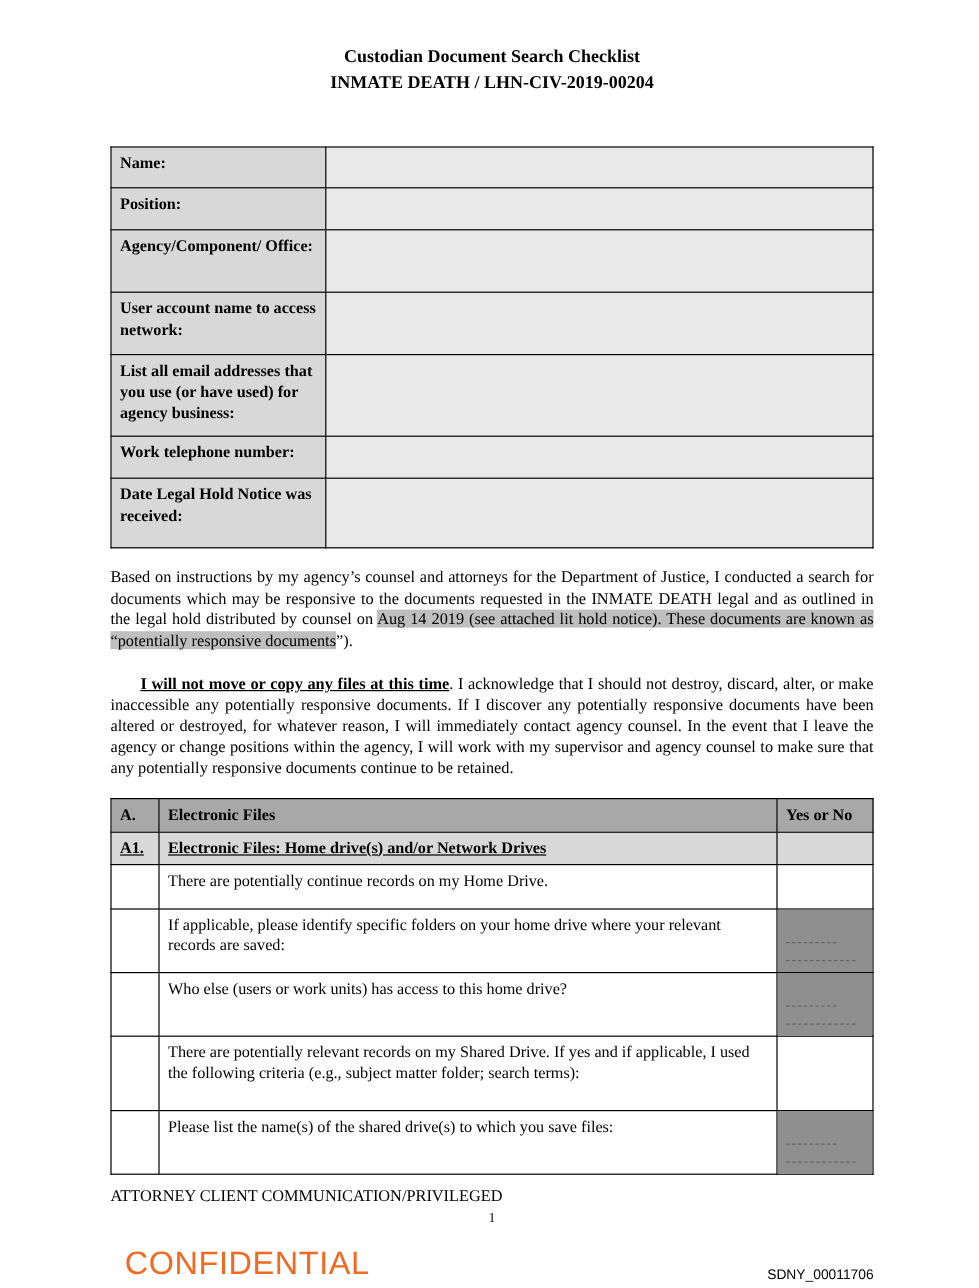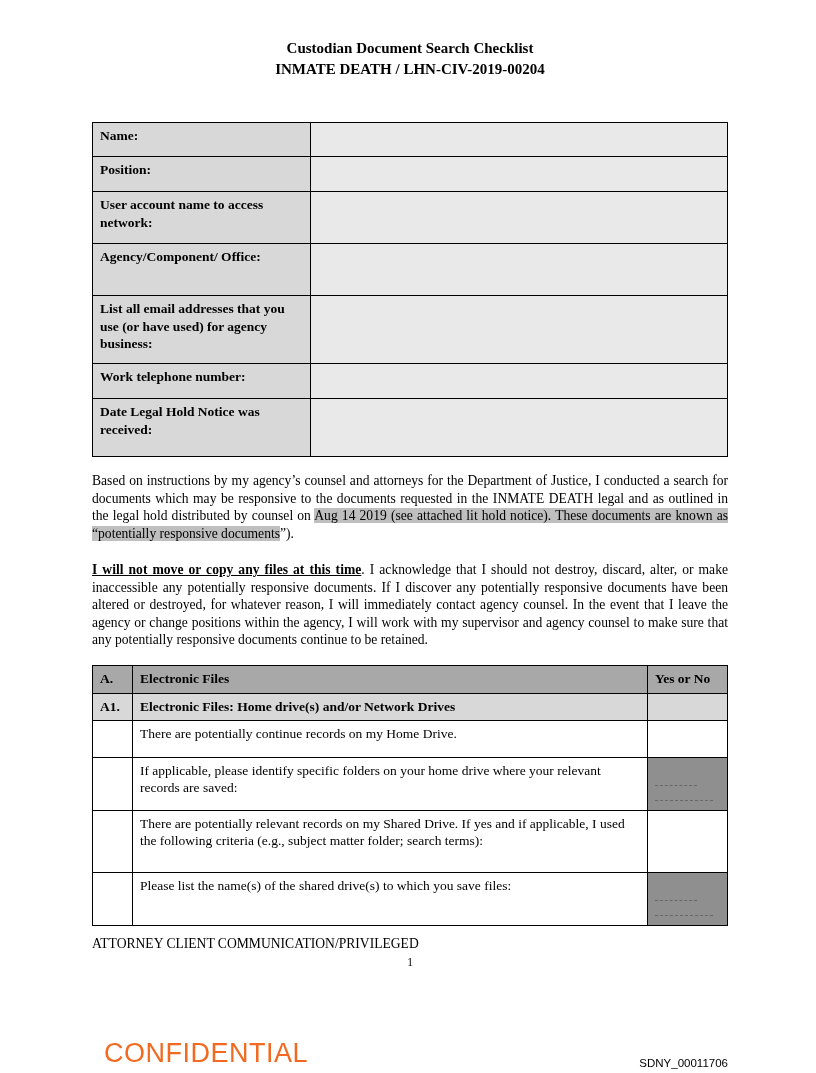--- a/index.html
+++ b/index.html
@@ -13,45 +13,45 @@
     overflow:hidden;
   }
   .content { position:absolute; left:92px; top:38px; width:636px; }
 
   .doc-title { text-align:center; font-weight:bold; font-size:15px; line-height:1.4; }
 
   table { border-collapse:collapse; width:100%; }
   td { border:1px solid #000; vertical-align:top; padding:4px 7px; font-size:13.5px; }
 
   .info-table { margin-top:42px; }
-  .info-table td.label { width:218px; background:#d8d8d8; font-weight:bold; line-height:1.3; }
+  .info-table td.label { width:179px; background:#d8d8d8; font-weight:bold; line-height:1.3; }
   .info-table td.value { background:#e9e9e9; }
   .r34 { height:34px; } .r35 { height:35px; } .r52 { height:52px; }
   .r68 { height:68px; } .r58 { height:58px; }
 
   .para { margin-top:15px; font-size:13.6px; line-height:17.5px; text-align:justify; }
   .para + .para { margin-top:19px; }
   .highlight { background:#bfbfbf; }
-  .bold-underline { font-weight:bold; text-decoration:underline; }
+  .bold-underline { font-weight:bold; text-decoration:underline;margin-left:25px; }
 
   .checklist { margin-top:16px; }
   .checklist .col-id { width:40px; font-weight:bold; }
   .checklist .col-answer { width:80px; }
   .checklist tr.hdr td { background:#a8a8a8; font-weight:bold; }
   .checklist tr.subhdr td { background:#d8d8d8; font-weight:bold; }
   .checklist td.shaded { background:#8f8f8f; position:relative; }
   .checklist td.shaded::before {
     content:""; position:absolute; left:7px; bottom:24px; width:42px;
     border-top:1px dashed #4a4a4a; opacity:.55;
   }
   .checklist td.shaded::after {
     content:""; position:absolute; left:7px; bottom:9px; width:58px;
     border-top:1px dashed #4a4a4a; opacity:.55;
   }
-  .h28 { height:28px; } .h27 { height:27px; } .h37 { height:37px; }
+  .h28 { height:28px; } .h27 { height:27px;text-decoration:underline; } .h37 { height:37px; }
   .h53 { height:53px; } .h62 { height:62px; }
   .checklist td { line-height:1.3; }
 
   .privilege { margin-top:10px; font-weight:normal; font-size:13.6px; }
   .page-num { margin-top:4px; text-align:center; font-size:11.5px; }
 
   .confidential {
     position:absolute; left:104px; top:1038px;
     font-family:"Liberation Sans", sans-serif;
     font-size:27px; font-weight:400; letter-spacing:0.5px;
@@ -78,25 +78,25 @@
       <tbody>
           <tr class="r34">
         <td class="label">Name:</td>
         <td class="value"></td>
       </tr>
       <tr class="r35">
         <td class="label">Position:</td>
         <td class="value"></td>
       </tr>
       <tr class="r52">
-        <td class="label">User account name to access network:</td>
+        <td class="label">Agency/Component/ Office:</td>
         <td class="value"></td>
       </tr>
       <tr class="r52">
-        <td class="label">Agency/Component/ Office:</td>
+        <td class="label">User account name to access network:</td>
         <td class="value"></td>
       </tr>
       <tr class="r68">
         <td class="label">List all email addresses that you use (or have used) for agency business:</td>
         <td class="value"></td>
       </tr>
       <tr class="r35">
         <td class="label">Work telephone number:</td>
         <td class="value"></td>
       </tr>
@@ -126,20 +126,25 @@
       <tr class="h37">
         <td class="col-id"></td>
         <td>There are potentially continue records on my Home Drive.</td>
         <td class="col-answer"></td>
       </tr>
       <tr class="h53">
         <td class="col-id"></td>
         <td>If applicable, please identify specific folders on your home drive where your relevant records are saved:</td>
         <td class="col-answer shaded"></td>
       </tr>
+      <tr class="h53">
+        <td class="col-id"></td>
+        <td>Who else (users or work units) has access to this home drive?</td>
+        <td class="col-answer shaded"></td>
+      </tr>
       <tr class="h62">
         <td class="col-id"></td>
         <td>There are potentially relevant records on my Shared Drive.  If yes and if applicable, I used the following criteria (e.g., subject matter folder; search terms):</td>
         <td class="col-answer"></td>
       </tr>
       <tr class="h53">
         <td class="col-id"></td>
         <td>Please list the name(s) of the shared drive(s) to which you save files:</td>
         <td class="col-answer shaded"></td>
       </tr>

